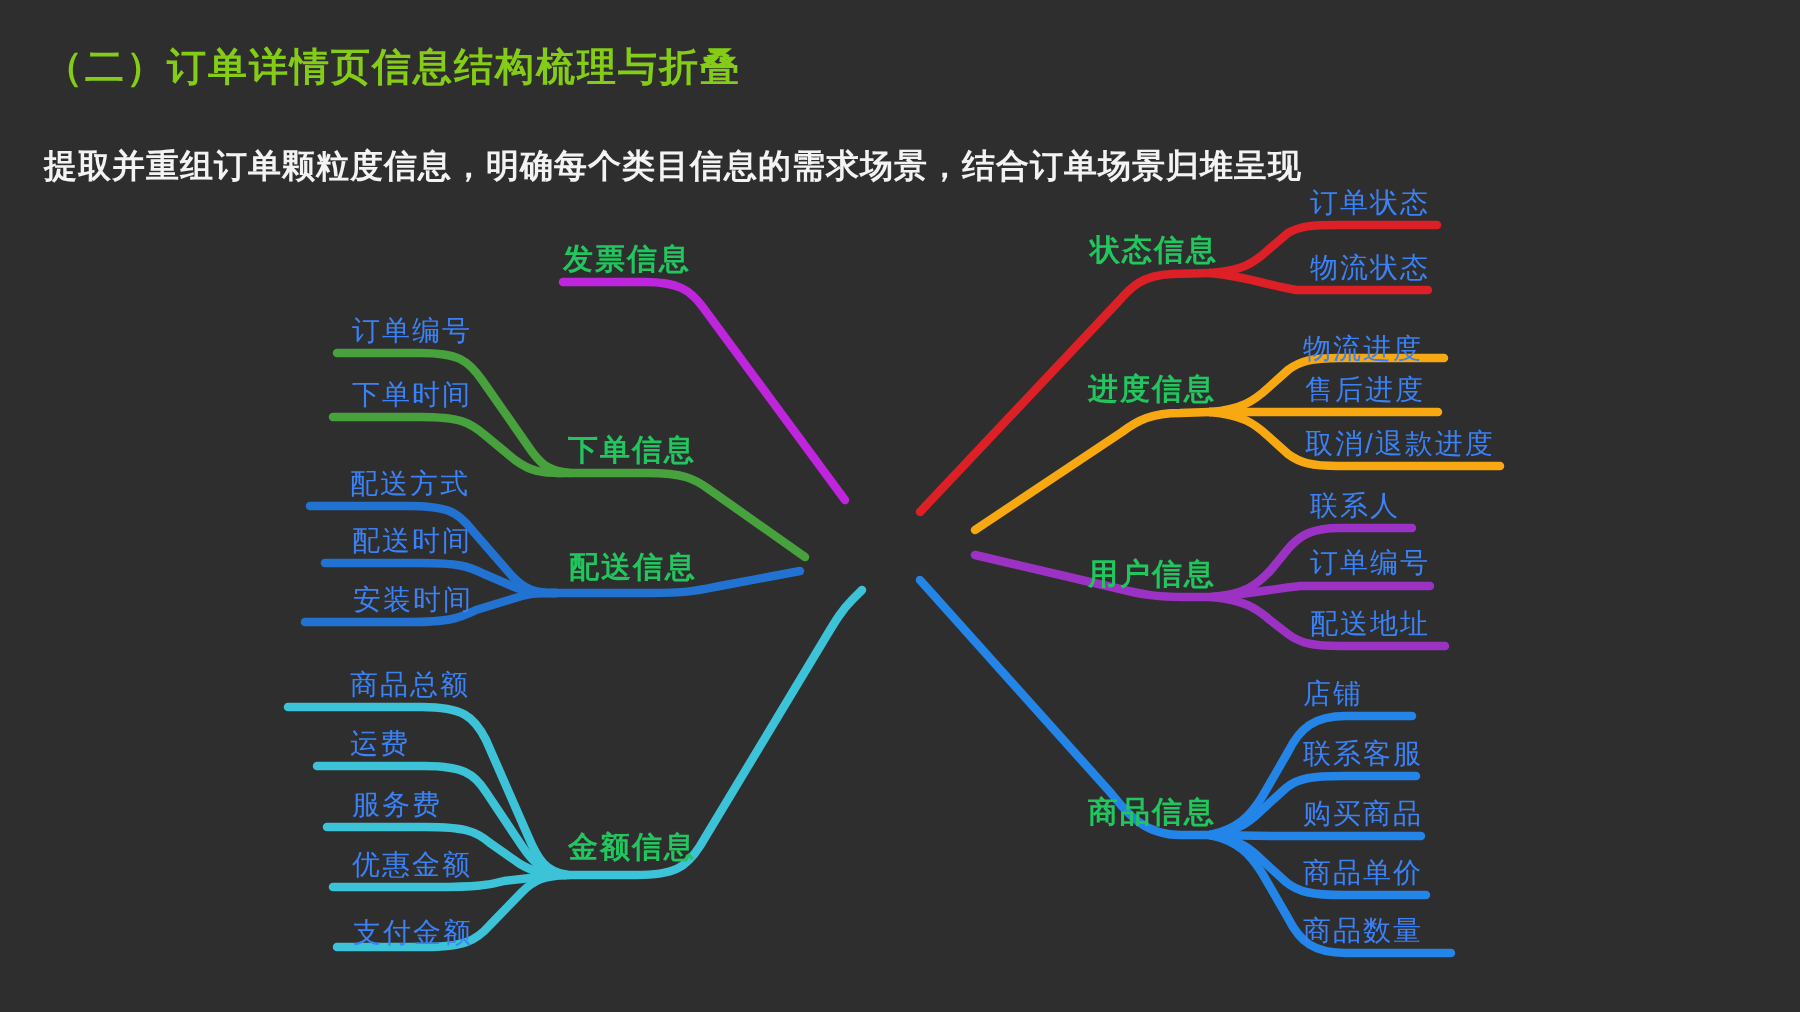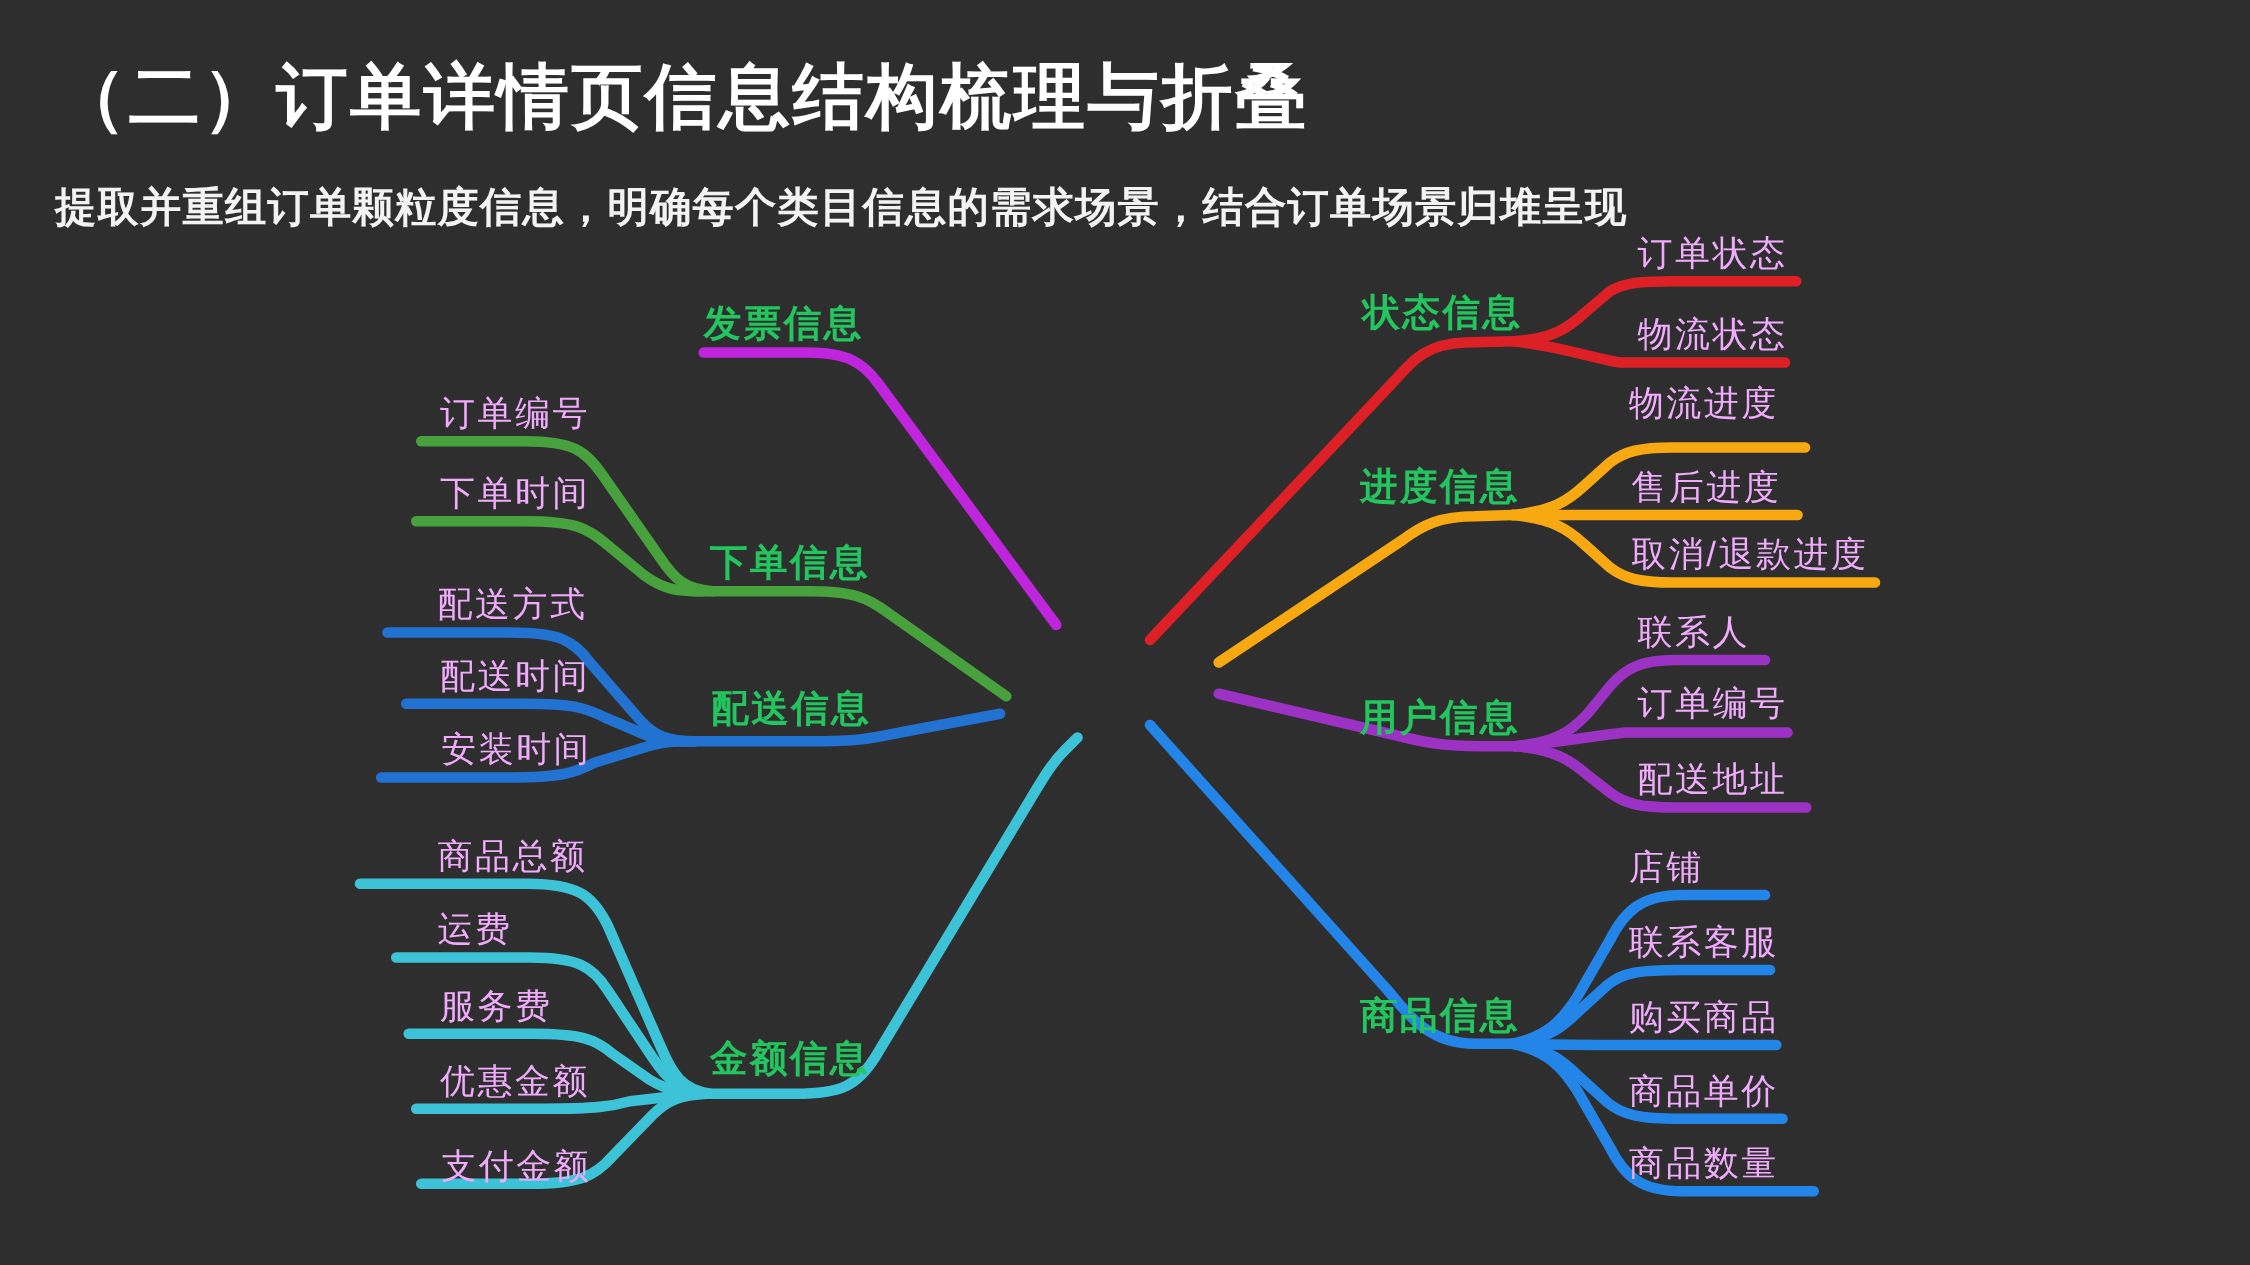--- a/index.html
+++ b/index.html
@@ -1,35 +1,35 @@
 <!DOCTYPE html>
 <html><head>
 <meta charset="utf-8">
 <style>
   html,body{margin:0;padding:0;background:#2e2e2e;}
   .stage{
     position:relative;width:1800px;height:1012px;background:#2e2e2e;
     overflow:hidden;font-family:"Liberation Sans",sans-serif;
   }
   .title{
-    position:absolute;left:44px;top:40px;font-size:57px;font-weight:900;
-    color:#ffffff;letter-spacing:2px;white-space:nowrap;text-align:right;
+    position:absolute;left:44px;top:40px;font-size:39px;font-weight:900;
+    color:#84cc16;letter-spacing:2px;white-space:nowrap;text-align:right;
   }
   .subtitle{
     position:absolute;left:44px;top:144px;font-size:33px;font-weight:700;
     color:#f3f3f3;letter-spacing:1px;white-space:nowrap;
   }
   .lines{position:absolute;left:0;top:0;width:1800px;height:1012px;}
   g.branch{fill:none;stroke-width:8.5;stroke-linecap:round;stroke-linejoin:round;}
   .branch-label{
     position:absolute;font-size:30px;font-weight:700;color:#22c55e;
     letter-spacing:2px;white-space:nowrap;
   }
   .leaf-label{
-    position:absolute;font-size:28px;font-weight:400;color:#f0abfc;
+    position:absolute;font-size:28px;font-weight:400;color:#3b82f6;
     letter-spacing:2px;white-space:nowrap;
   }
   .root-node{
     position:absolute;left:785px;top:493px;width:203px;height:101px;
     background:#ffffff;border-radius:26px;display:flex;align-items:center;
     justify-content:center;font-size:37px;font-weight:700;color:#191919;
     letter-spacing:3px;
   }
 </style>
 </head>
@@ -114,21 +114,21 @@
   <div class="leaf-label" style="left:352px;top:786px">服务费</div>
   <div class="leaf-label" style="left:352px;top:846px">优惠金额</div>
   <div class="leaf-label" style="left:353px;top:914px">支付金额</div>
   <div class="branch-label" style="left:568px;top:827px">金额信息</div>
 
   <div class="branch-label" style="left:1090px;top:230px">状态信息</div>
   <div class="leaf-label" style="left:1310px;top:184px">订单状态</div>
   <div class="leaf-label" style="left:1310px;top:249px">物流状态</div>
 
   <div class="branch-label" style="left:1088px;top:369px">进度信息</div>
-  <div class="leaf-label" style="left:1303px;top:304px">物流进度</div>
+  <div class="leaf-label" style="left:1303px;top:330px">物流进度</div>
   <div class="leaf-label" style="left:1305px;top:371px">售后进度</div>
   <div class="leaf-label" style="left:1305px;top:425px">取消/退款进度</div>
 
   <div class="branch-label" style="left:1088px;top:554px">用户信息</div>
   <div class="leaf-label" style="left:1310px;top:487px">联系人</div>
   <div class="leaf-label" style="left:1310px;top:544px">订单编号</div>
   <div class="leaf-label" style="left:1310px;top:605px">配送地址</div>
 
   <div class="branch-label" style="left:1088px;top:792px">商品信息</div>
   <div class="leaf-label" style="left:1303px;top:675px">店铺</div>

